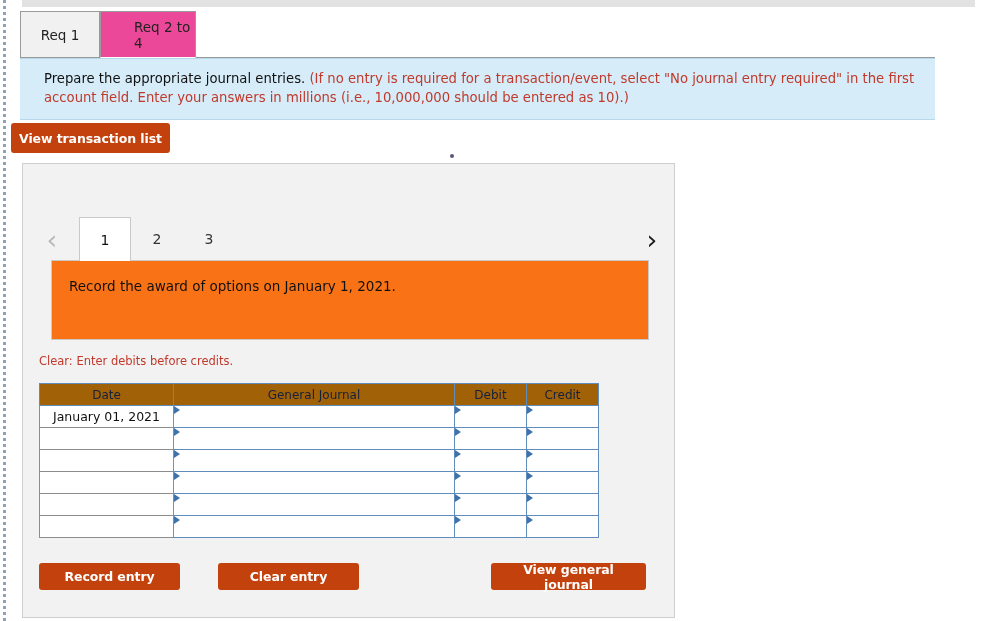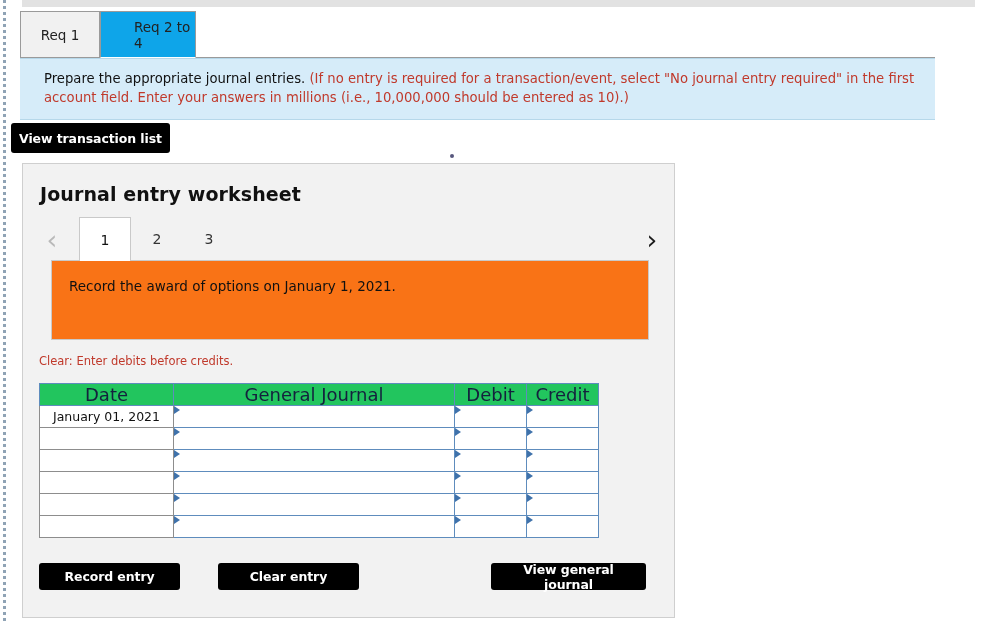--- a/index.html
+++ b/index.html
@@ -64,21 +64,21 @@
   .reqtab.inactive {
     left: 0;
     width: 80px;
     background: #f1f1f1;
     border: 1px solid #9a9a9a;
     border-bottom: 1px solid #9a9a9a;
   }
   .reqtab.active {
     left: 80px;
     width: 96px;
-    background: #0ea5e9;
+    background: #ec4899;
     border: 1px solid #9a9a9a;
     border-bottom: 1px solid #ffffff;
     z-index: 3;
     padding-left: 33px;
   }
 
   
   .instruction {
     position: absolute;
     left: 20px;
@@ -90,21 +90,21 @@
     border-bottom: 1px solid #b6d8ea;
     padding: 10px 10px 12px 24px;
     line-height: 1.45;
     font-size: 13.2px;
     color: #111;
   }
   .instruction .hint { color: #c0392b; }
 
   
   .btn {
-    background: #000000;
+    background: #c2410c;
     color: #ffffff;
     border: none;
     border-radius: 3px;
     font-family: "DejaVu Sans", "Liberation Sans", sans-serif;
     font-size: 12.5px;
     font-weight: bold;
     text-align: center;
     cursor: pointer;
     display: flex;
     align-items: center;
@@ -229,23 +229,23 @@
 
   
   .jtable {
     position: absolute;
     left: 16px;
     top: 219px;
     border-collapse: collapse;
     table-layout: fixed;
   }
   .jtable th {
-    background: #22c55e;
+    background: #a16207;
     border: 1px solid #5e8cbd;
-    font-size: 18px;
+    font-size: 12px;
     font-weight: normal;
     color: #14213d;
     height: 21px;
     text-align: center;
     padding: 0;
   }
   .jtable td {
     padding: 0;
     border: 1px solid #8d8d8d;
     background: #ffffff;
@@ -337,21 +337,20 @@
   <span>Prepare the appropriate journal entries.</span>
   <span class="hint">(If no entry is required for a transaction/event, select "No journal entry required" in the first account field. Enter your answers in millions (i.e., 10,000,000 should be entered as 10).)</span>
 </div>
 
 <button class="btn btn-view-tx">View transaction list</button>
 
 <div class="artifact"></div>
 
 <div class="panel">
 
-  <div class="panel-title">Journal entry worksheet</div>
 
   <div class="pager">
     <div class="chev chev-prev">‹</div>
     <div class="pagetab active" style="left:40px;width:52px;">
       <span>1</span>
     </div>
     <div class="pagetab" style="left:92px;width:52px;">
       <span>2</span>
     </div>
     <div class="pagetab" style="left:144px;width:52px;">

